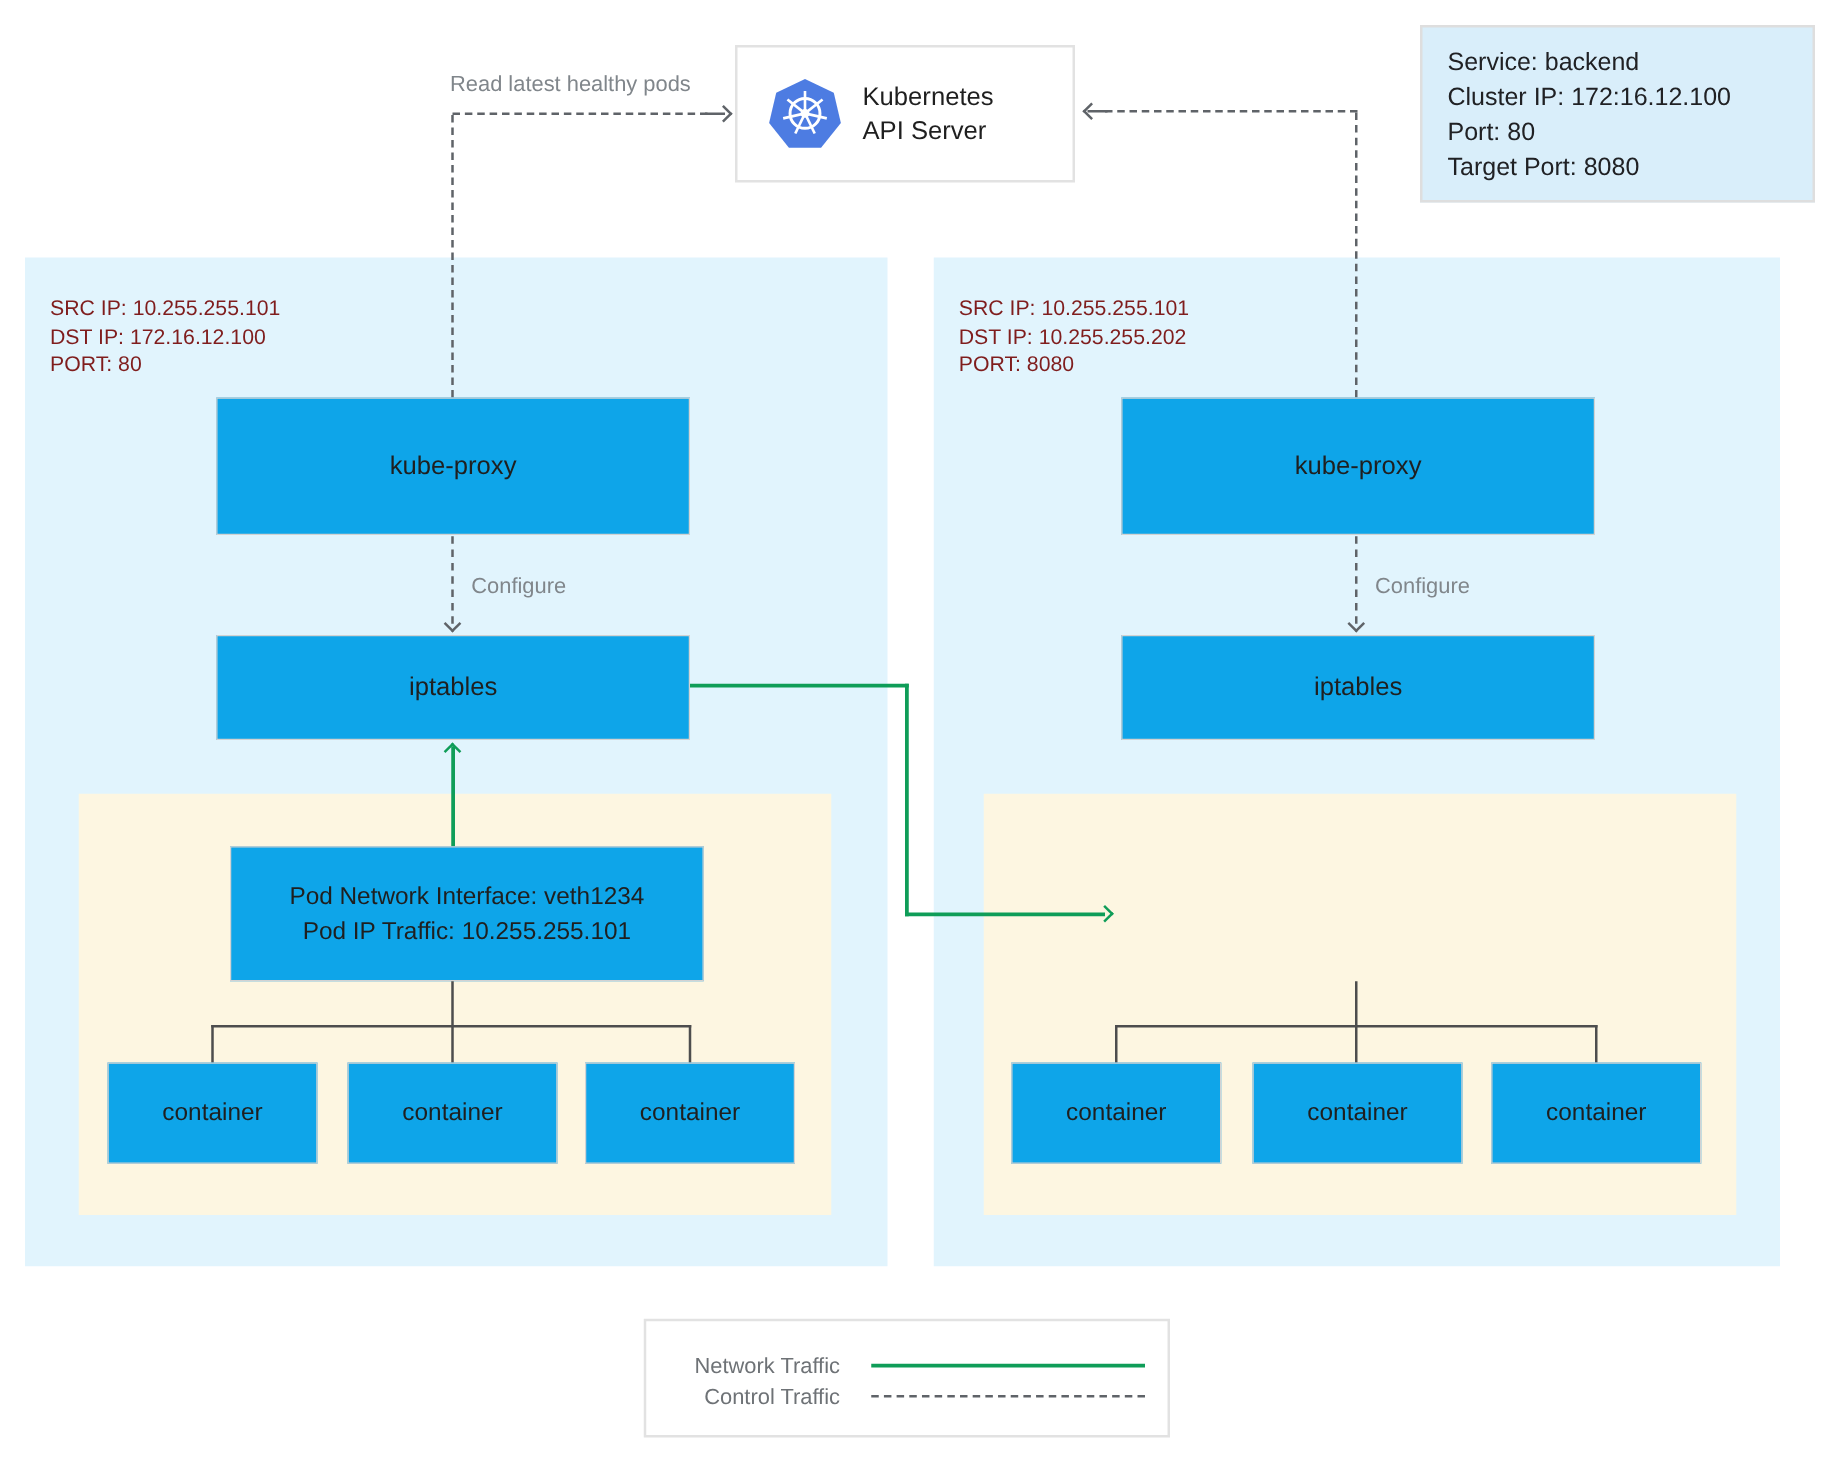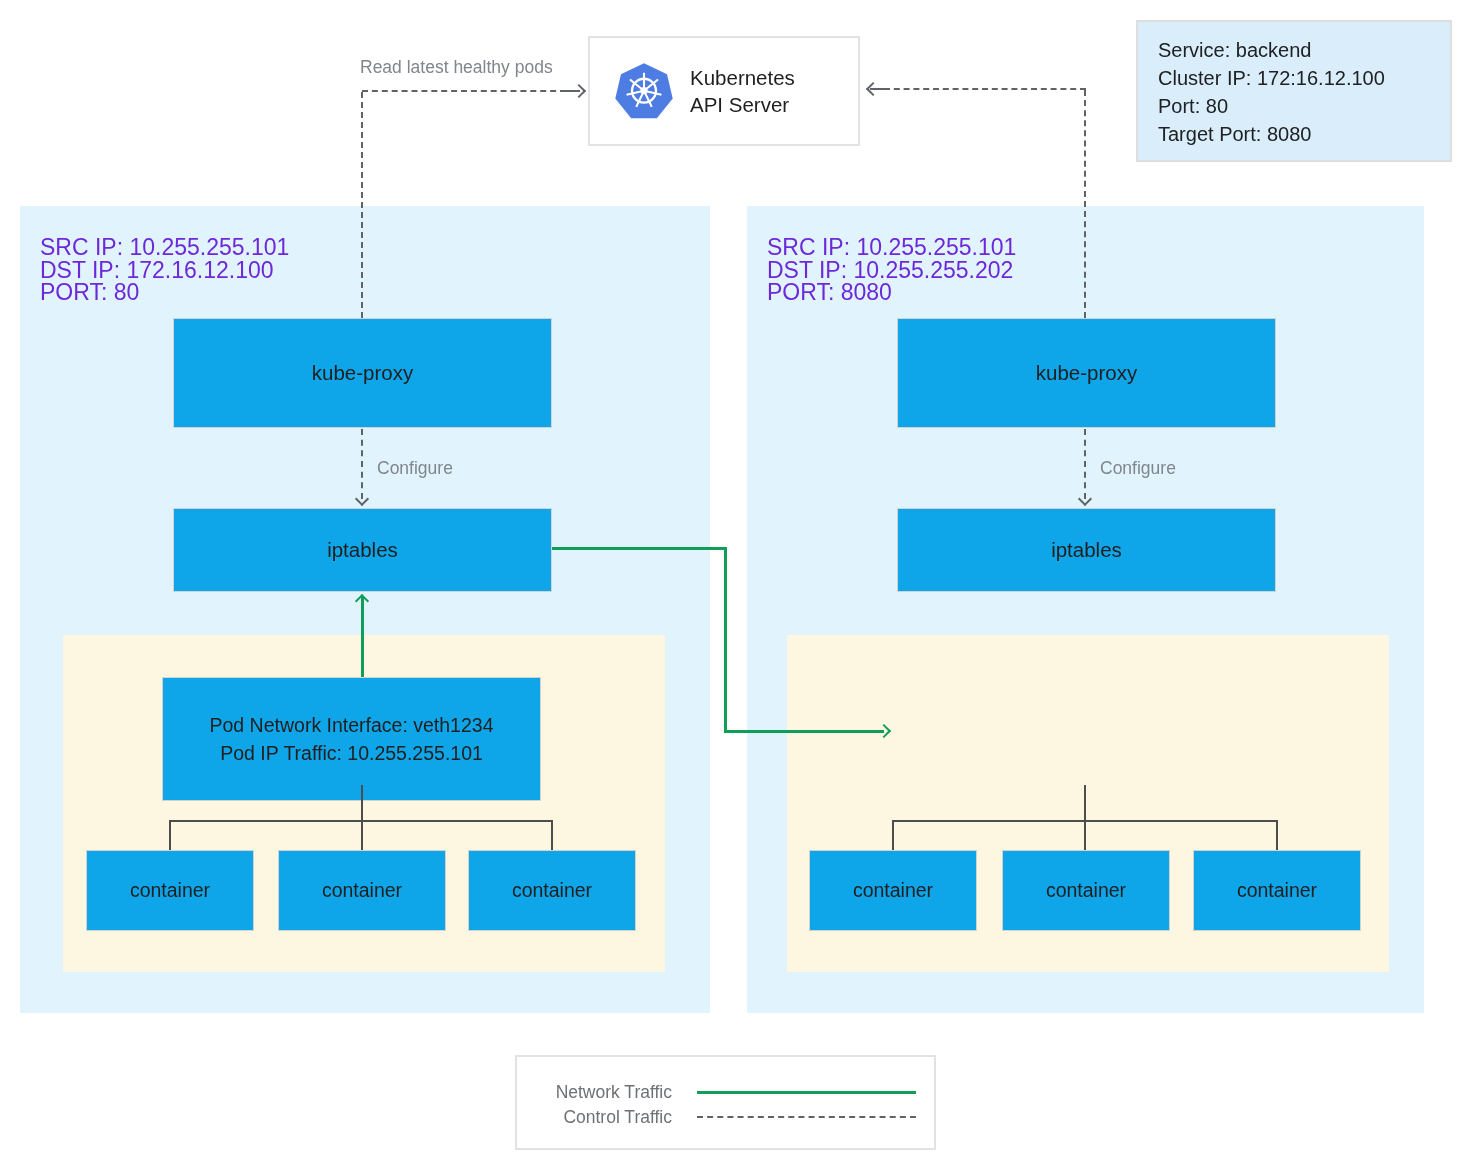--- a/index.html
+++ b/index.html
@@ -16,21 +16,21 @@
 
   .api-box { position:absolute; left:588px; top:36px; width:272px; height:110px; background:#fff;
              border:2px solid #e2e2e2; box-sizing:border-box; display:flex; align-items:center;
              padding-left:24px; gap:16px; }
   .api-text { font-size:20.5px; line-height:27px; color:#1f1f1f; }
 
   .service-box { position:absolute; left:1136px; top:20px; width:316px; height:142px;
                  background:#d9eefa; border:2px solid #dedede; box-sizing:border-box;
                  padding:14px 0 0 20px; font-size:20px; line-height:28px; color:#202124; }
 
-  .node-header { position:absolute; color:#6d28d9; font-size:23px; line-height:22.5px; }
+  .node-header { position:absolute; color:#7f1d1d; font-size:17px; line-height:22.5px; }
 
   .glabel { position:absolute; color:#80868b; font-size:17.5px; white-space:nowrap; }
 
   
   .dash-h { position:absolute; height:0; border-top:2px dashed #5f6368; }
   .dash-v { position:absolute; width:0;  border-left:2px dashed #5f6368; }
   .stem   { position:absolute; background:#5f6368; }
   .green-h { position:absolute; height:2.5px; background:#0f9d58; }
   .green-v { position:absolute; width:2.5px;  background:#0f9d58; }
   .dark-h { position:absolute; height:2px; background:#4d4d4d; }
@@ -118,21 +118,21 @@
 
   <div class="node-header" style="left:40px; top:236px;">
     <div>SRC IP: 10.255.255.101</div>
     <div>DST IP: 172.16.12.100</div>
     <div>PORT: 80</div>
   </div>
 
   <div class="wbox" style="left:173px; top:318px; width:379px; height:110px;">kube-proxy</div>
   <div class="wbox" style="left:173px; top:508px; width:379px; height:84px;">iptables</div>
 
-  <div class="wbox" style="left:162px; top:677px; width:379px; height:124px;justify-content:center;">
+  <div class="wbox" style="left:184px; top:677px; width:379px; height:108px;justify-content:center;">
     <div class="pod-text">
       <div>Pod Network Interface: veth1234</div>
       <div>Pod IP Traffic: 10.255.255.101</div>
     </div>
   </div>
 
   <div class="dark-v" style="left:361px; top:785px; height:66px;"></div>
   <div class="dark-h" style="left:169px; top:820px; width:384px;"></div>
   <div class="dark-v" style="left:169px; top:820px; height:31px;"></div>
   <div class="dark-v" style="left:551px; top:820px; height:31px;"></div>

